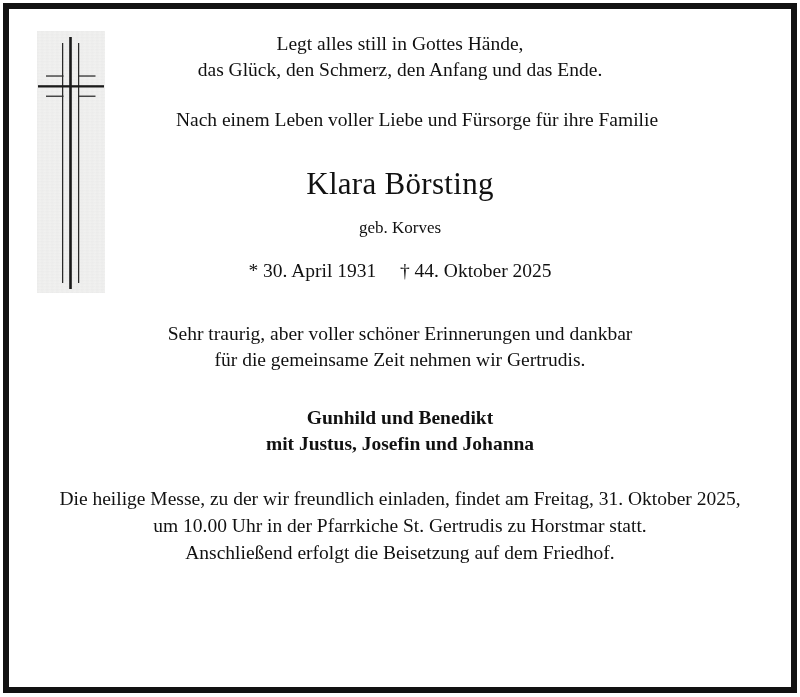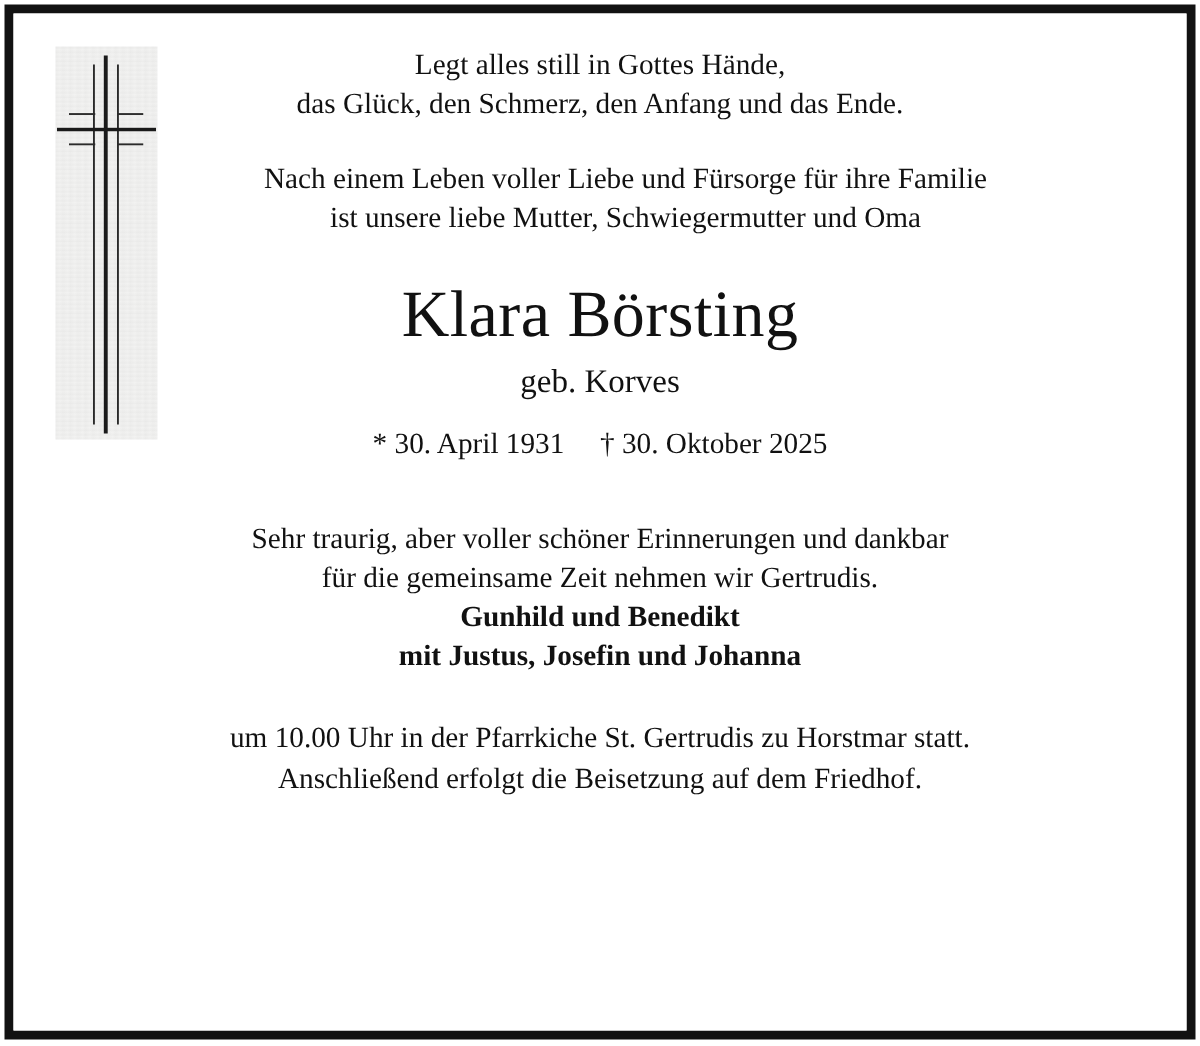--- a/index.html
+++ b/index.html
@@ -83,29 +83,29 @@
 
   #intro-block { margin-top: 24px; margin-left: 34px; }
   .intro-line {
     font-size: 19.5px;
     line-height: 26px;
     white-space: nowrap;
   }
 
   #deceased-name {
     margin-top: 26px;
-    font-size: 44px;
+    font-size: 31px;
     line-height: 50px;
     font-weight: 400;
     letter-spacing: 0.3px;
   }
 
   #maiden-name {
     margin-top: 7px;
-    font-size: 22px;
+    font-size: 17px;
     line-height: 24px;
   }
 
   #life-dates {
     margin-top: 19px;
     font-size: 19.5px;
     line-height: 24px;
   }
   #life-dates .date-gap { display: inline-block; width: 14px; }
 
@@ -115,21 +115,21 @@
     line-height: 24px;
   }
 
   #gratitude-block { margin-top: 38px; }
   .gratitude-line {
     font-size: 19.5px;
     line-height: 26px;
     white-space: nowrap;
   }
 
-  #mourners-block { }
+  #mourners-block { margin-top: 32px; }
   .mourner-line {
     font-weight: 700;
     font-size: 19.5px;
     line-height: 26px;
     white-space: nowrap;
   }
   #mourner-solo {
     margin-top: 20px;
     font-weight: 700;
     font-size: 19.5px;
@@ -170,46 +170,46 @@
 
     <div id="notice-body">
 
       <div id="verse-block" class="blk">
         <div class="verse line">Legt alles still in Gottes Hände,</div>
         <div class="verse line">das Glück, den Schmerz, den Anfang und das Ende.</div>
       </div>
 
       <div id="intro-block" class="blk">
         <div class="intro-line">Nach einem Leben voller Liebe und Fürsorge für ihre Familie</div>
-        <div class="intro-line">ist unsere liebe Mutter, Schwiegermutter und Oma</div>
       </div>
 
       <div id="deceased-name" class="blk">Klara Börsting</div>
 
       <div id="maiden-name" class="blk">geb. Korves</div>
 
       <div id="life-dates" class="blk">
         <span>*</span>
         <span>30. April 1931</span>
         <span class="date-gap"></span>
         <span>†</span>
-        <span>30. Oktober 2025</span>
+        <span>44. Oktober 2025</span>
       </div>
 
 
       <div id="gratitude-block" class="blk">
         <div class="gratitude-line">Sehr traurig, aber voller schöner Erinnerungen und dankbar</div>
         <div class="gratitude-line">für die gemeinsame Zeit nehmen wir Gertrudis.</div>
       </div>
 
       <div id="mourners-block" class="blk">
         <div class="mourner-line">Gunhild und Benedikt</div>
         <div class="mourner-line">mit Justus, Josefin und Johanna</div>
       </div>
 
       <div id="service-block" class="blk">
+        <div class="service-line">Die heilige Messe, zu der wir freundlich einladen, findet am Freitag, 31. Oktober 2025,</div>
         <div class="service-line">um 10.00 Uhr in der Pfarrkiche St. Gertrudis zu Horstmar statt.</div>
         <div class="service-line">Anschließend erfolgt die Beisetzung auf dem Friedhof.</div>
       </div>
 
     </div>
   </div>
 </div>
 
 </body></html>

